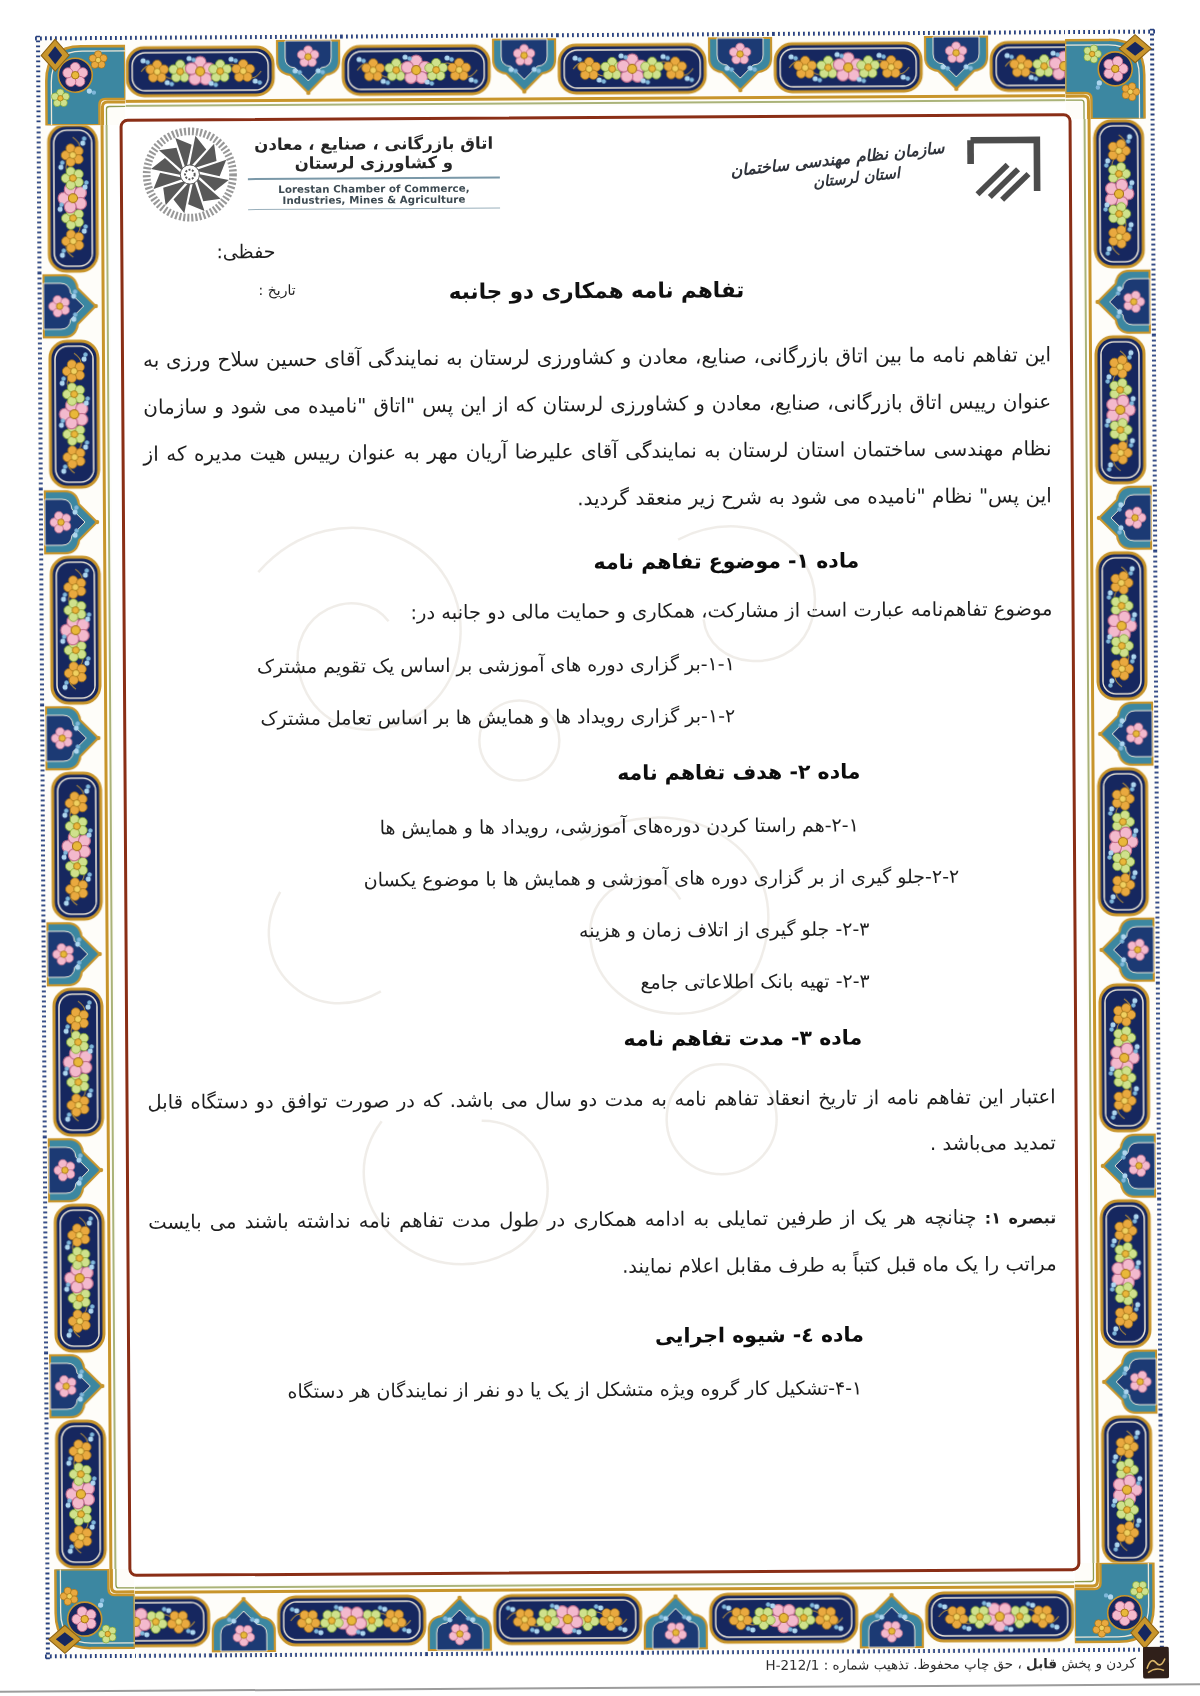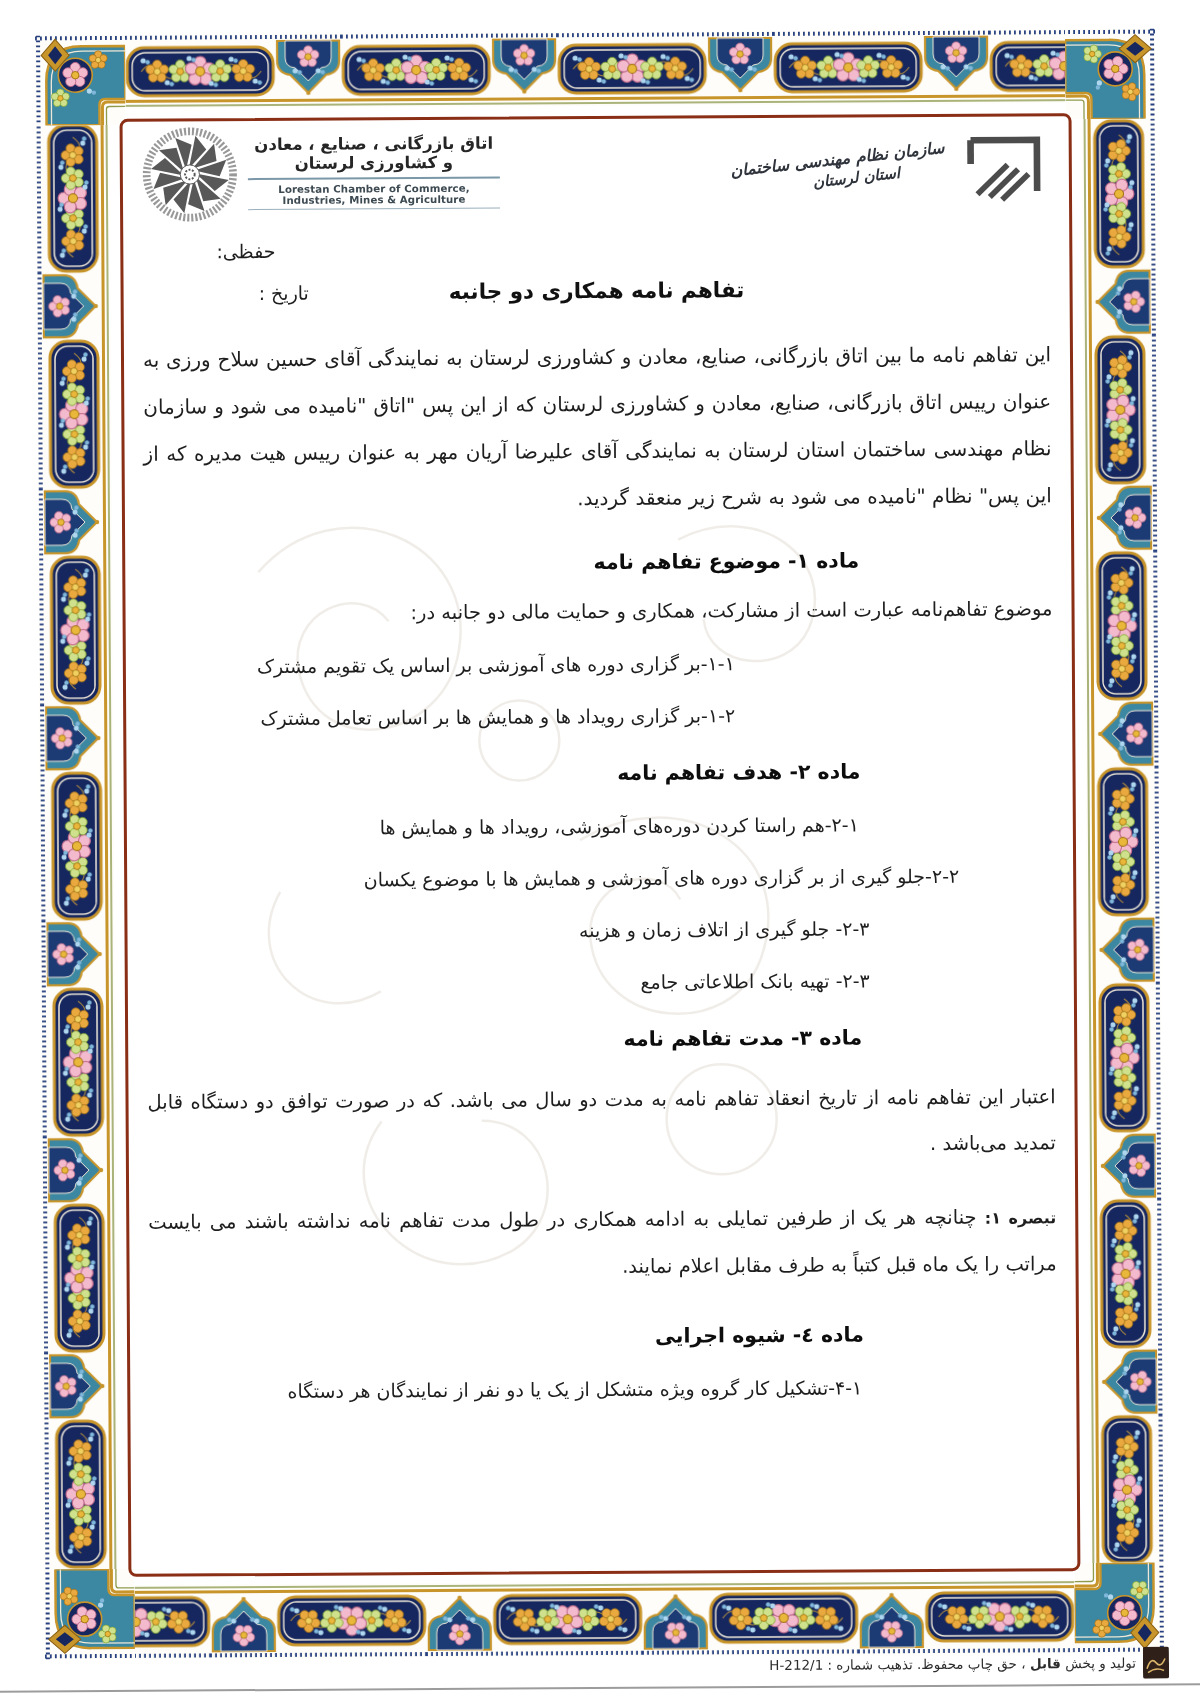--- a/index.html
+++ b/index.html
@@ -32,21 +32,21 @@
   .rule{height:2px;background:#7a98a8;margin:5px 0 4px;}
   .rule.thin{height:1px;background:#9ab0bc;margin-top:3px;}
   .chamber-en{font-size:10.2px;font-weight:600;color:#3d4a52;text-align:center;letter-spacing:.1px;}
   .org{display:flex;align-items:center;gap:12px;margin-top:10px;}
   .org-text{transform:rotate(-6deg);direction:rtl;text-align:center;}
   .org-fa1{font-size:16px;font-weight:600;font-style:italic;color:#30343c;}
   .org-fa2{font-size:15px;font-weight:600;font-style:italic;color:#30343c;margin-top:2px;margin-left:34px;}
 
   .num-row{margin-top:12px;direction:ltr;text-align:left;padding-left:74px;font-size:19px;}
   .title-row{position:relative;margin-top:18px;height:32px;}
-  .date-label{position:absolute;left:116px;top:2px;font-size:19px;}
+  .date-label{position:absolute;left:116px;top:2px;font-size:14px;}
   .doc-title{margin:0;text-align:center;font-size:21.5px;font-weight:bold;color:#111;}
 
   .intro{margin:24px 0 0;font-size:20px;line-height:47px;text-align:justify;}
   .article-h{margin:28px 0 0;font-size:20.5px;font-weight:bold;padding-right:193px;color:#0d0d0d;}
   .article-h.mt{margin-top:34px;}
   .lead{margin:26px 0 0;font-size:19.5px;}
   .item{margin:30px 0 0;font-size:19px;}
   .pr318{padding-right:318px;}
   .pr195{padding-right:195px;}
   .pr185{padding-right:185px;}
@@ -288,18 +288,18 @@
     <h2 class="article-h mt">ماده ٤- شیوه اجرایی</h2>
     <p class="item pr195">۴-۱-تشکیل کار گروه ویژه متشکل از یک یا دو نفر از نمایندگان هر دستگاه</p>
   </div>
 
   <div class="site">www.hefzi-pub.ir</div>
   <div class="credit">
     <svg width="26" height="32" viewBox="0 0 26 32">
       <rect width="26" height="32" rx="2" fill="#30201a"></rect>
       <path d="M4 22 Q8 10 13 16 T22 12 M5 26 Q13 20 21 24" stroke="#d9b468" stroke-width="1.6" fill="none"></path>
     </svg>
-    <span><span>تولید و پخش </span><span class="credit-brand">قابل</span><span> ، حق چاپ محفوظ. تذهیب شماره : H-212/1</span></span>
+    <span><span>کردن و پخش </span><span class="credit-brand">قابل</span><span> ، حق چاپ محفوظ. تذهیب شماره : H-212/1</span></span>
   </div>
   <div class="scan-line"></div>
 
  </div>
 </div>
 
 </body></html>

